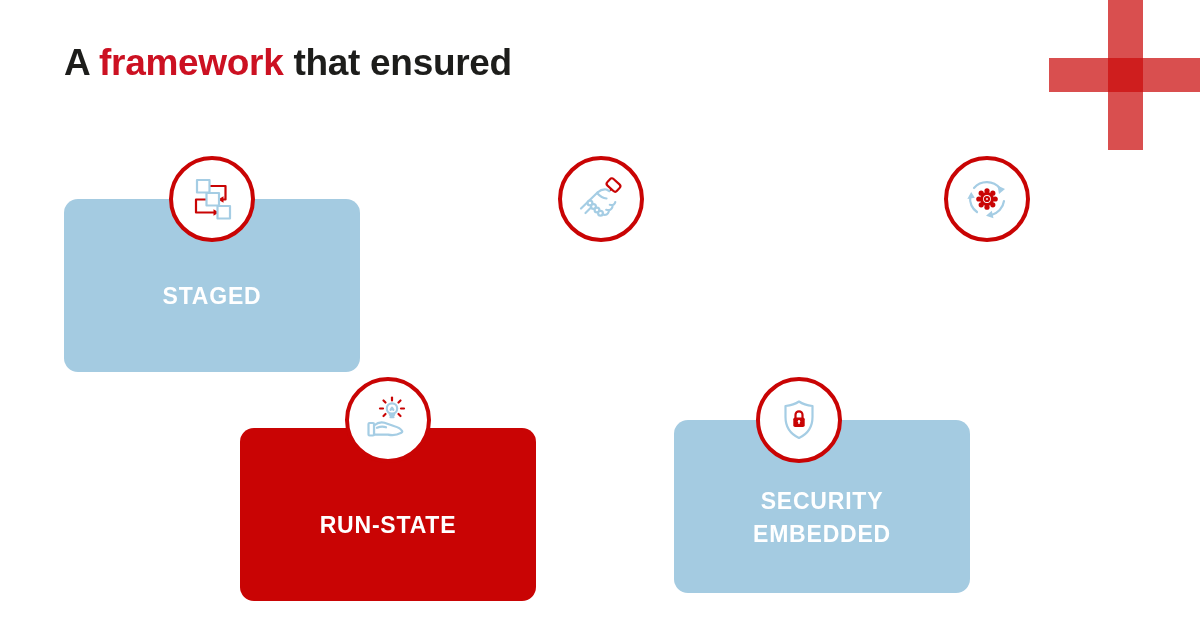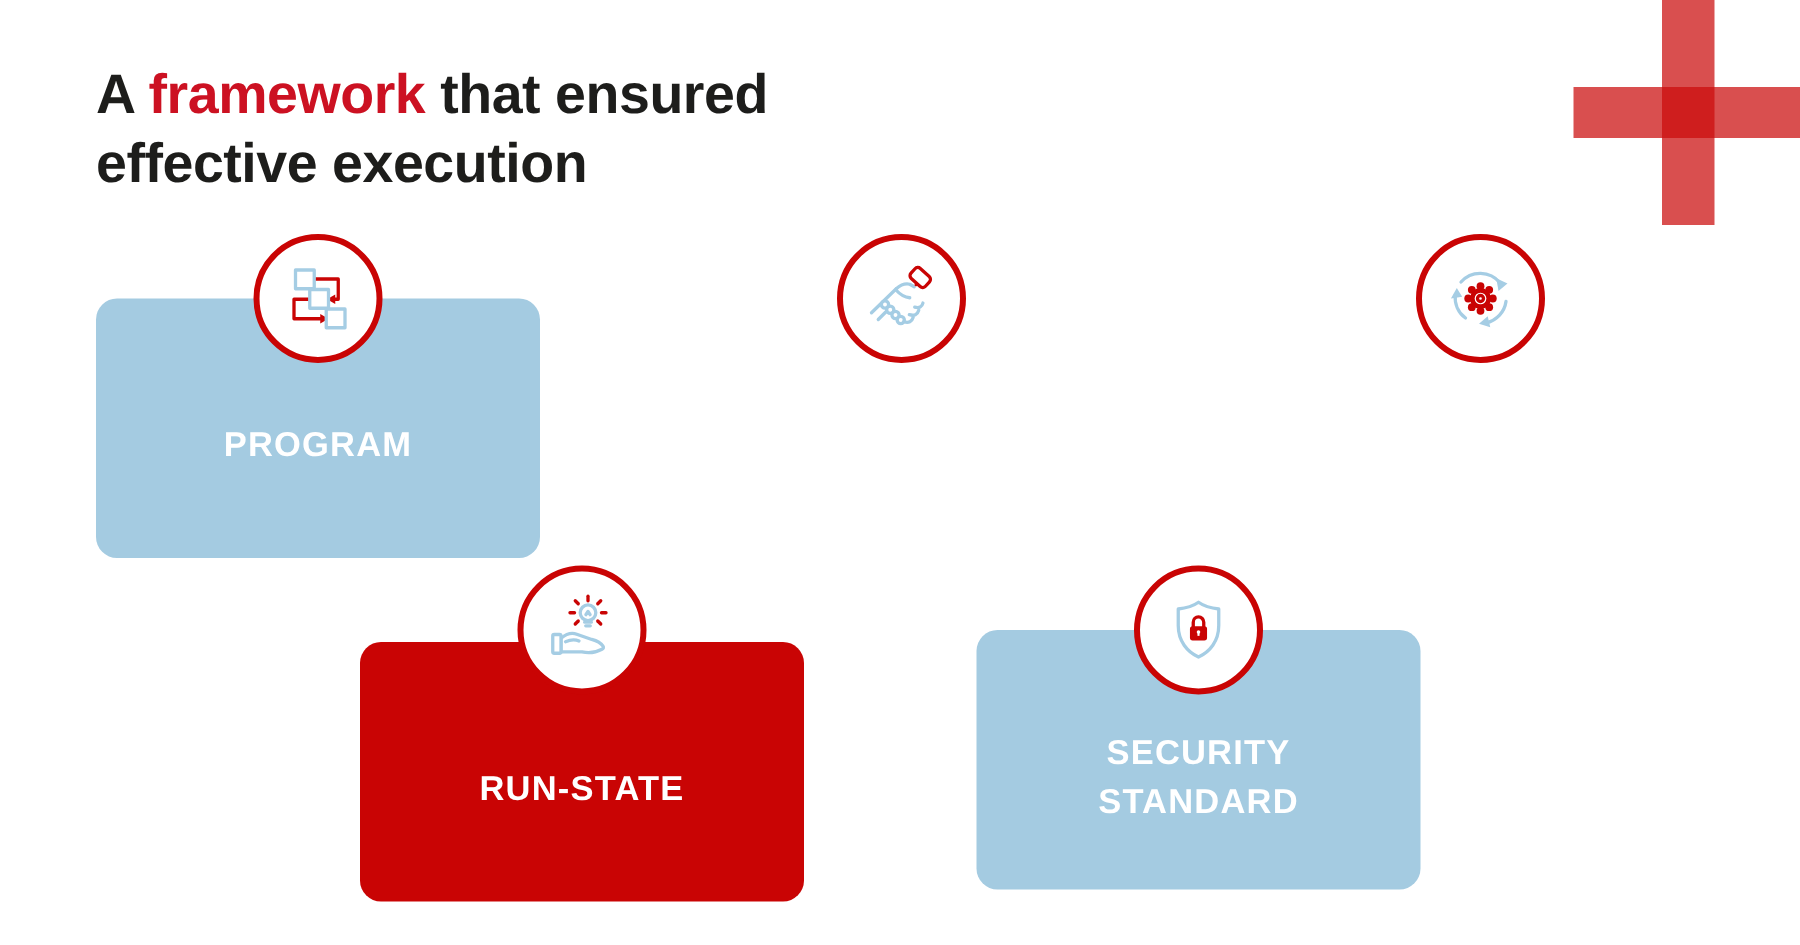--- a/index.html
+++ b/index.html
@@ -25,21 +25,21 @@
     box-sizing:border-box;padding-top:22px;text-align:center;z-index:1;
   }
   .card.blue{background:var(--card-blue,#a4cbe1);}
   .card.red{background:var(--card-red,#c90404);}
   .card-label{color:var(--card-text,#ffffff);font-weight:bold;font-size:23px;line-height:33px;letter-spacing:0.8px;}
   .card-label span{display:block;}
   .card-c1{left:64px;top:199px;}
   .card-c2{left:453px;top:199px;}
   .card-c3{left:839px;top:199px;}
   .card-c4{left:240px;top:428px;justify-content:center;}
-  .card-c5{left:651px;top:420px;}
+  .card-c5{left:674px;top:420px;}
   
   .badge{
     position:absolute;width:86px;height:86px;border-radius:50%;
     background:#fff;border:4px solid var(--icon-red,#c90404);
     box-sizing:border-box;display:flex;align-items:center;justify-content:center;z-index:2;
   }
   .badge-1{left:169px;top:156px;}
   .badge-2{left:558px;top:156px;}
   .badge-3{left:944px;top:156px;}
   .badge-4{left:345px;top:377px;}
@@ -53,42 +53,41 @@
   .fb{fill:var(--icon-blue,#a5cde4);stroke:none;}
   .fw{fill:#fff;stroke:none;}
 </style>
 </head>
 <body>
 
 <div id="canvas">
 
   <div class="title">
     <div class="title-line"><span>A</span> <span class="hl">framework</span> <span>that ensured</span></div>
-    <div class="title-line">effective execution</div>
   </div>
 
   <div>
     <div class="plus-bar plus-v"></div>
     <div class="plus-bar plus-h"></div>
   </div>
 
   <div class="badge badge-1">
     <svg width="48" height="48" viewBox="0 0 48 48">
       <path class="sr" d="M21.5,11 L37.5,11 L37.5,24.5 L35,24.5" stroke-linecap="butt"></path>
       <path class="fr" d="M35.5,21.3 L30,24.5 L35.5,27.7 Z"></path>
       <path class="sr" d="M18.5,24.5 L8,24.5 L8,37.5 L25.5,37.5" stroke-linecap="butt"></path>
       <path class="fr" d="M25.5,34.3 L31,37.5 L25.5,40.7 Z"></path>
       <rect class="sbw" x="9" y="5" width="12.5" height="12.5"></rect>
       <rect class="sbw" x="18.5" y="18" width="12.5" height="12.5"></rect>
       <rect class="sbw" x="29.5" y="31" width="12.5" height="12.5"></rect>
     </svg>
   </div>
   <div class="card blue card-c1">
     <div class="card-label">
-      <span>PROGRAM</span>
+      <span>STAGED</span>
     </div>
   </div>
 
   <div class="badge badge-2">
     <svg width="48" height="48" viewBox="0 0 48 48">
       <path class="sb" d="M4,33.5 L20.5,17.5"></path>
       <path class="sb" d="M8.5,38 L16,30.5"></path>
       <path class="sb" d="M20.5,17.5 Q25,13.5 29.5,14.5 L32.5,16.2"></path>
       <path class="sb" d="M20.5,18.5 Q24.5,23 29.5,23.5"></path>
       <circle class="sbw" cx="13" cy="28" r="2.4"></circle>
@@ -154,17 +153,17 @@
       <path class="sbw" d="M24,5.5 C27.5,8 32.5,9.5 37.5,10 L37.5,21 C37.5,31.5 31.5,38.5 24,42 C16.5,38.5 10.5,31.5 10.5,21 L10.5,10 C15.5,9.5 20.5,8 24,5.5 Z"></path>
       <path class="sr" d="M20.5,22 L20.5,18.8 A3.5,3.5 0 0 1 27.5,18.8 L27.5,22" stroke-width="2.4"></path>
       <rect class="fr" x="18.3" y="21.5" width="11.4" height="9.5" rx="1.8"></rect>
       <circle class="fw" cx="24" cy="25.3" r="1.2"></circle>
       <rect class="fw" x="23.3" y="25.3" width="1.4" height="2.6"></rect>
     </svg>
   </div>
   <div class="card blue card-c5">
     <div class="card-label">
       <span>SECURITY</span>
-      <span>STANDARD</span>
+      <span>EMBEDDED</span>
     </div>
   </div>
 
 </div>
 
 </body></html>

